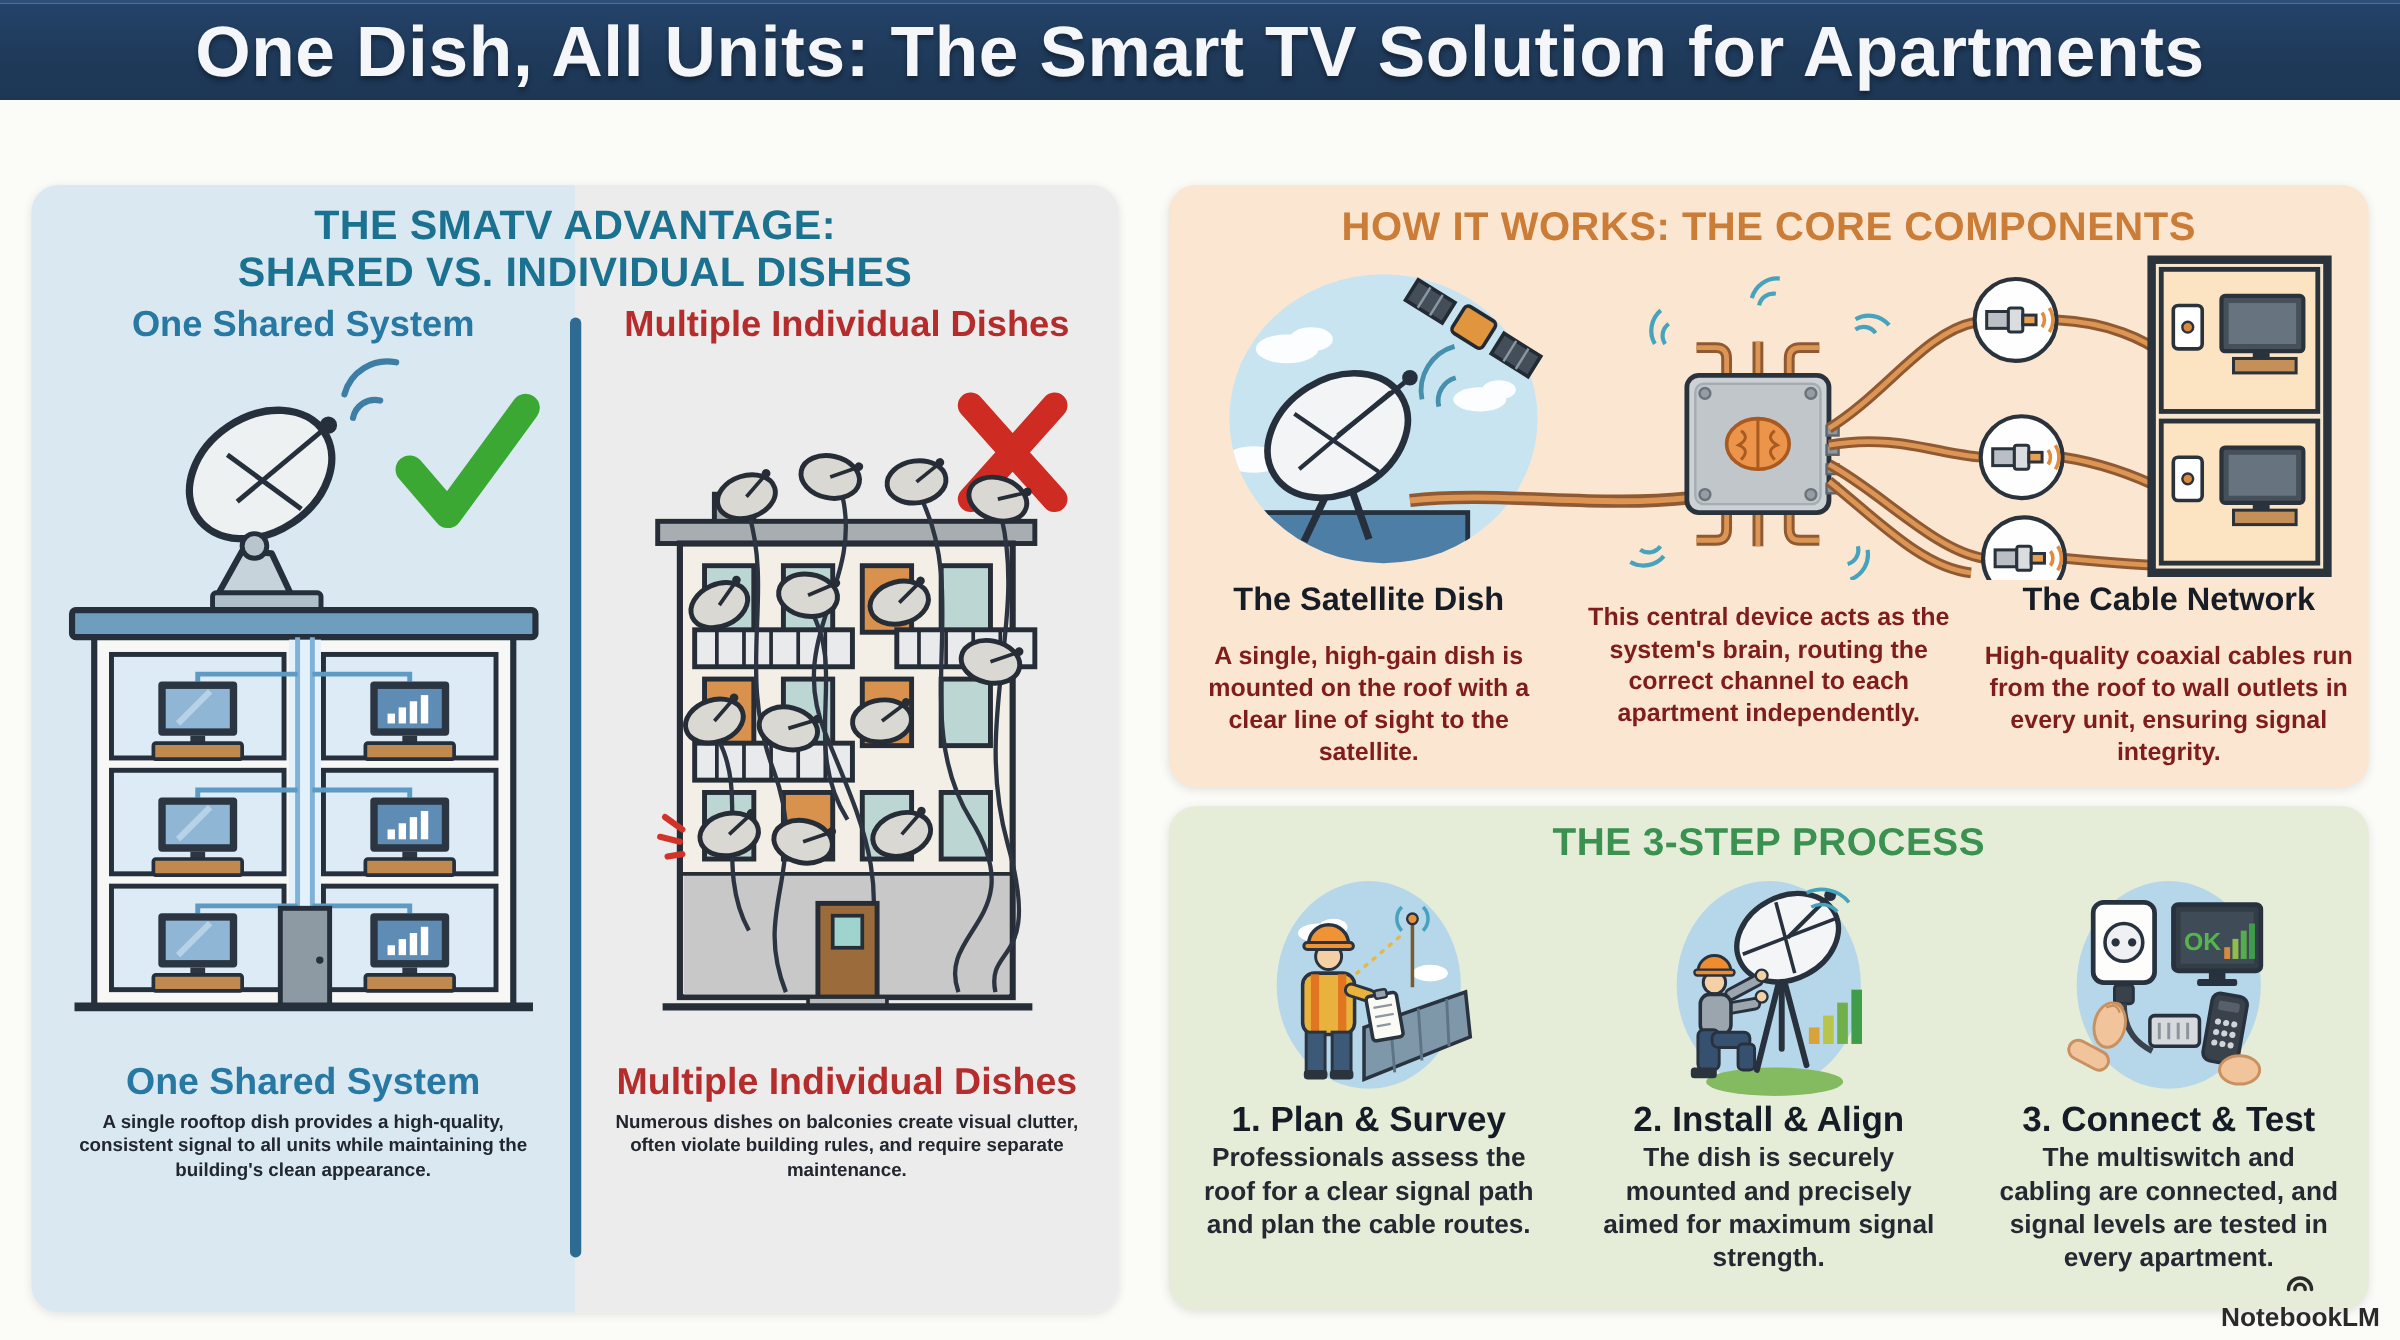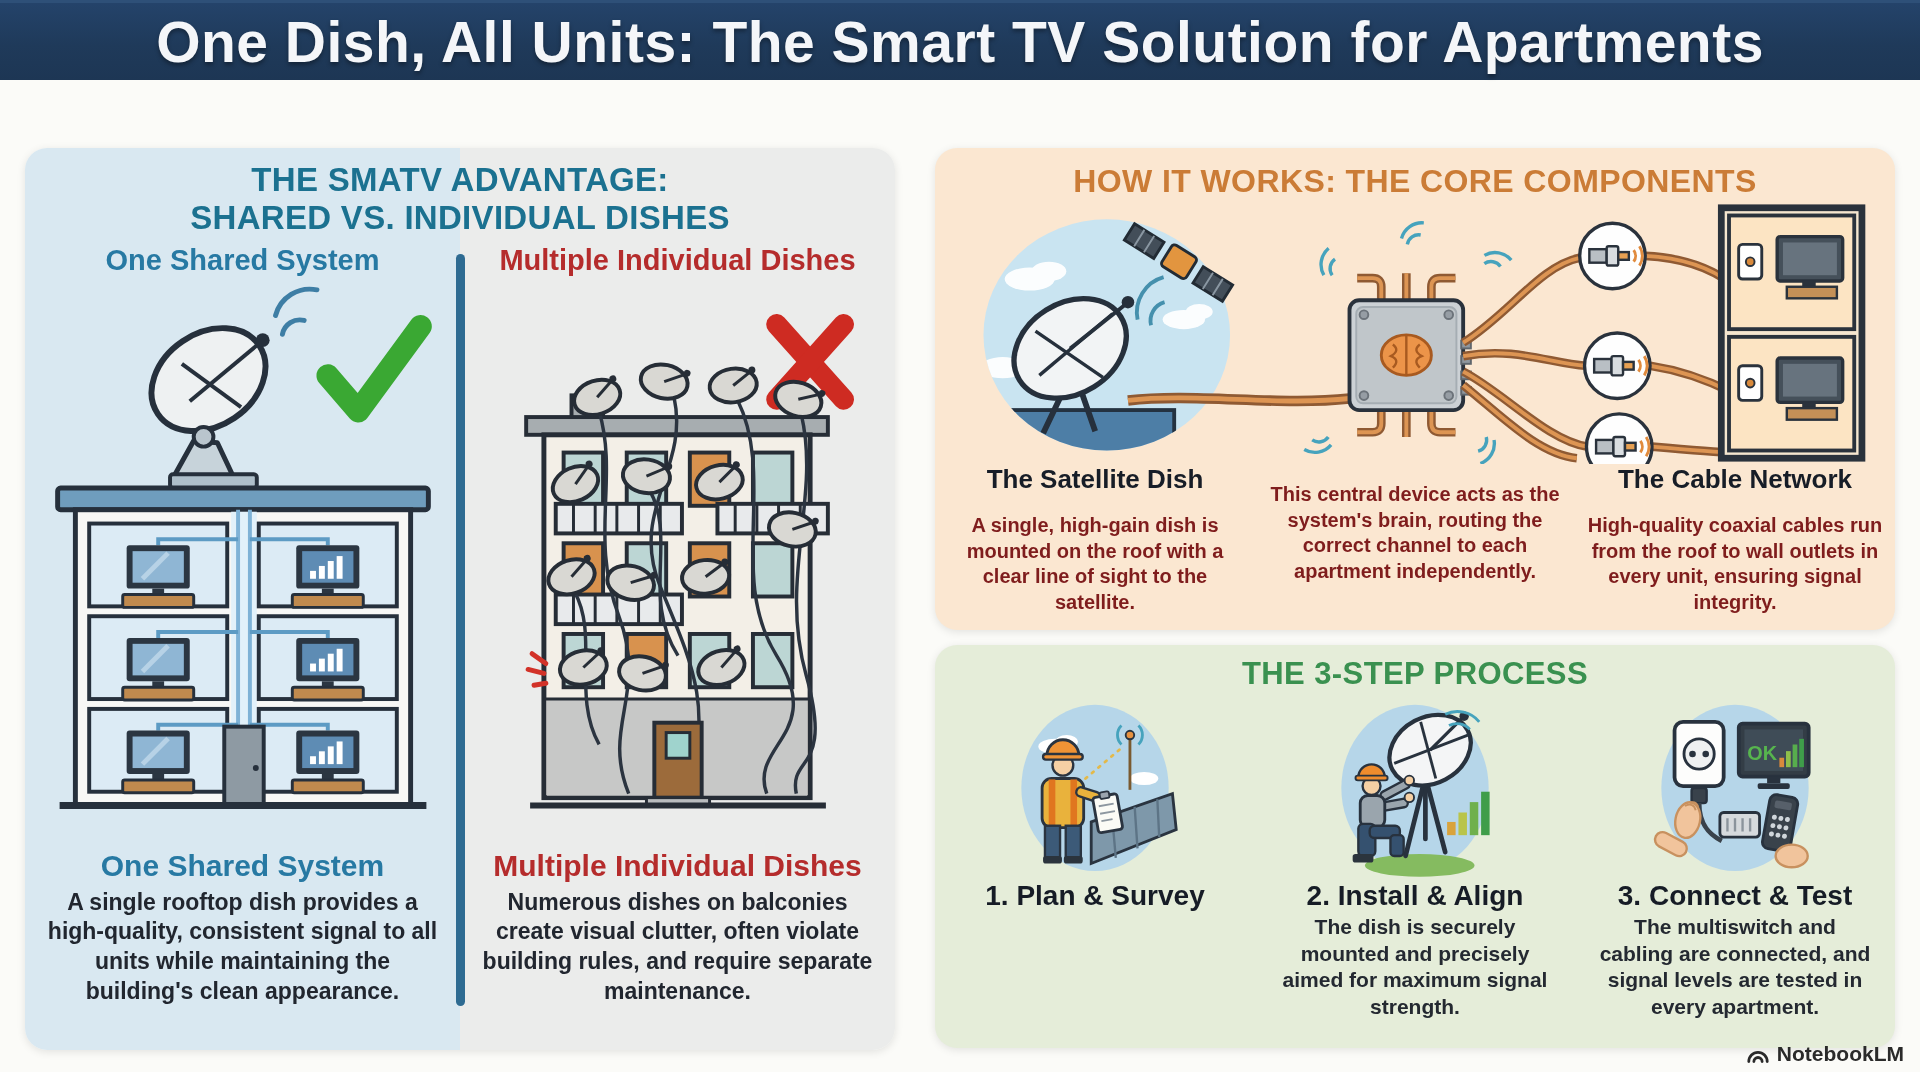--- a/index.html
+++ b/index.html
@@ -29,21 +29,21 @@
     font-size:33px; font-weight:bold; line-height:1.16; letter-spacing:.3px; }
   .cmp-divider { position:absolute; left:calc(50% - 4px); top:106px; bottom:44px;
     width:9px; border-radius:5px; background:#2e6b92; }
   .cmp-cols { display:flex; }
   .cmp-col { width:50%; display:flex; flex-direction:column; align-items:center; }
   .col-title { margin-top:6px; font-size:29px; font-weight:bold; }
   .col-title.blue, .bottom-title.blue { color:#2779a3; }
   .col-title.red,  .bottom-title.red  { color:#b52c2c; }
   .building-svg { margin-top:4px; }
   .bottom-title { font-size:30px; font-weight:bold; margin-top:6px; }
-  .col-desc { font-size:23px; font-weight:bold; color:#21262f; line-height:1.3;
+  .col-desc { font-size:15px; font-weight:bold; color:#21262f; line-height:1.3;
     text-align:center; padding:5px 22px 0 22px; }
   
   .components { left:935px; top:148px; width:960px; height:482px; background:#fbe7d1; }
   .cp-heading { padding-top:15px; text-align:center; color:#cb7c36;
     font-size:32px; font-weight:bold; letter-spacing:.4px; }
   .cp-illustration { display:block; margin:2px auto 0 auto; }
   .cp-row { display:flex; margin-top:0; }
   .cp-item { flex:1; text-align:center; padding:0 12px; }
   .cp-title { font-size:26px; font-weight:bold; color:#171d27; }
   .cp-desc { font-size:20px; font-weight:bold; color:#7f1d1d; line-height:1.28; margin-top:18px; }
@@ -51,21 +51,21 @@
   .process { left:935px; top:645px; width:960px; height:403px; background:#e5edd9; }
   .pp-heading { padding-top:11px; text-align:center; color:#3a9150;
     font-size:31px; font-weight:bold; letter-spacing:.4px; }
   .pp-row { display:flex; margin-top:4px; }
   .pp-step { flex:1; display:flex; flex-direction:column; align-items:center; }
   .pp-title { font-size:28px; font-weight:bold; color:#161c26; margin-top:2px; }
   .pp-desc { font-size:21px; font-weight:bold; color:#242931; line-height:1.27;
     text-align:center; padding:2px 20px 0 20px; }
   
   .brand { position:absolute; right:16px; bottom:5px; display:flex; align-items:center;
-    gap:6px; font-size:21px; font-weight:bold; color:#2a2a2a; }
+    gap:6px; font-size:21px; font-weight:bold; color:#2a2a2a;flex-direction:column; }
 </style>
 </head>
 <body>
 
 <div class="header">
   <h1>One Dish, All Units: The Smart TV Solution for Apartments</h1>
 </div>
 
 <section class="panel comparison">
   <div class="cmp-heading">
@@ -422,20 +422,21 @@
             <rect x="6" y="-8" width="10" height="7" rx="2" fill="#9aa4ad" stroke="#2a3440" stroke-width="2"></rect>
             <path d="M3,6 h16 M3,14 h16 M3,22 h12" stroke="#8d97a0" stroke-width="2"></path>
           </g>
           <rect x="-19" y="78" width="16" height="34" fill="#3c5a78" stroke="#2a3440" stroke-width="2.5"></rect>
           <rect x="3" y="78" width="16" height="34" fill="#3c5a78" stroke="#2a3440" stroke-width="2.5"></rect>
           <rect x="-21" y="110" width="20" height="8" rx="3" fill="#2b343d"></rect>
           <rect x="1" y="110" width="20" height="8" rx="3" fill="#2b343d"></rect>
         </g>
       </svg>
       <div class="pp-title">1. Plan &amp; Survey</div>
+      <p class="pp-desc">Professionals assess the roof for a clear signal path and plan the cable routes.</p>
     </div>
 
     <div class="pp-step">
       <svg width="170" height="182" viewBox="0 0 180 190">
         <ellipse cx="90" cy="96" rx="78" ry="88" fill="#b6d6e9"></ellipse>
         <ellipse cx="95" cy="178" rx="58" ry="12" fill="#85bb60"></ellipse>
         <g>
           <rect x="124" y="132" width="9" height="14" fill="#d9a33c"></rect>
           <rect x="136" y="122" width="9" height="24" fill="#b9c44a"></rect>
           <rect x="148" y="111" width="9" height="35" fill="#6fb04c"></rect>

